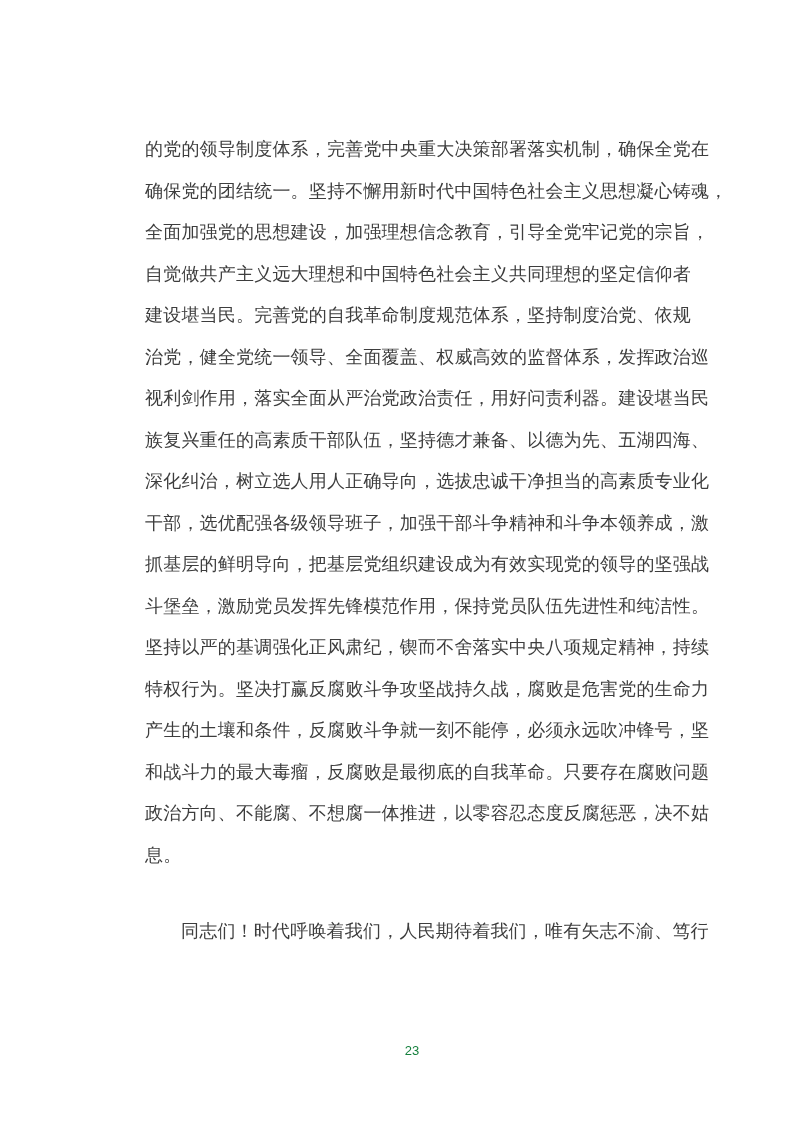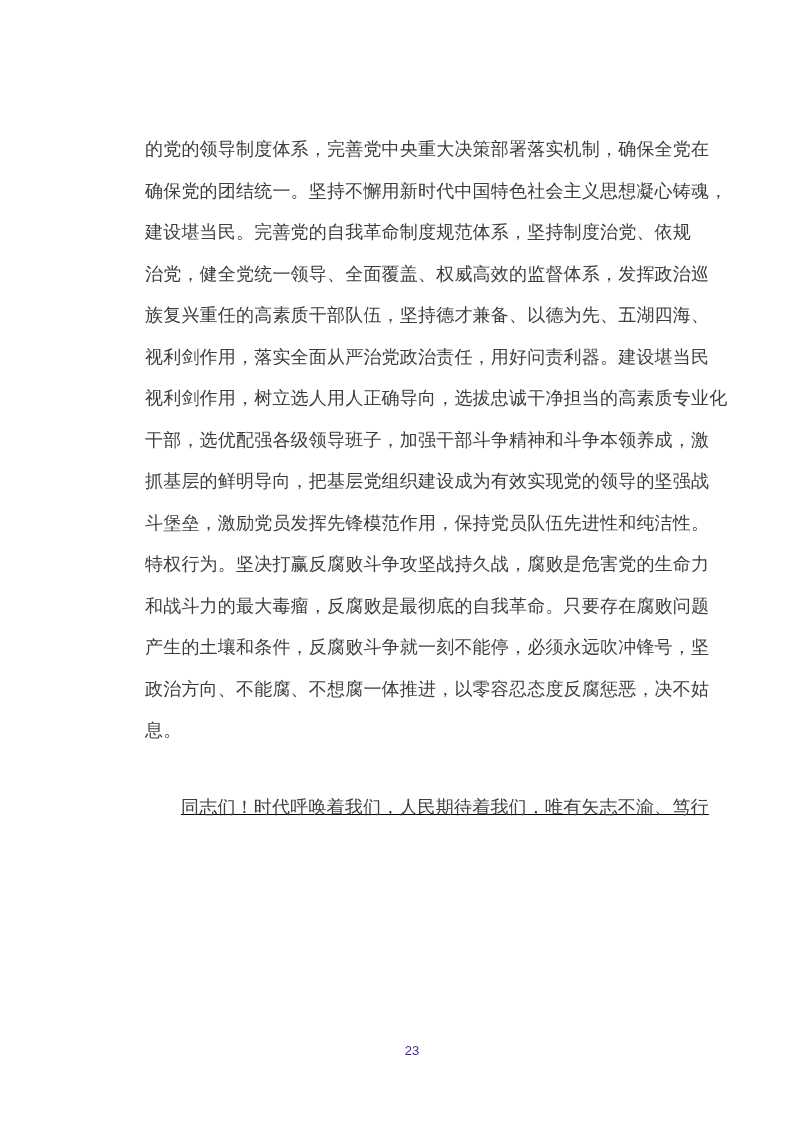--- a/index.html
+++ b/index.html
@@ -33,53 +33,55 @@
     letter-spacing: 0.2px;
   }
   .line.no-stretch {
     text-align-last: left;
   }
   .line.indent {
     text-indent: 36px;
   }
   .para-2 {
     margin-top: 21px;
-    text-decoration: underline;
   }
   .page-footer {
     position: absolute;
     left: 110px;
     top: 1020px;
     width: 576px;
     text-align: center;
     font-size: 13px;
-    color: #4c1d95;
+    color: #15803d;
     line-height: 20px;
   }
 </style>
 </head>
 <body>
 
 <div class="page">
   <div class="textblock">
 
     <div class="para para-1">
       <div class="line">的党的领导制度体系，完善党中央重大决策部署落实机制，确保全党在</div>
       <div class="line">确保党的团结统一。坚持不懈用新时代中国特色社会主义思想凝心铸魂，</div>
+      <div class="line">全面加强党的思想建设，加强理想信念教育，引导全党牢记党的宗旨，</div>
+      <div class="line">自觉做共产主义远大理想和中国特色社会主义共同理想的坚定信仰者</div>
       <div class="line">建设堪当民。完善党的自我革命制度规范体系，坚持制度治党、依规</div>
       <div class="line">治党，健全党统一领导、全面覆盖、权威高效的监督体系，发挥政治巡</div>
+      <div class="line">视利剑作用，落实全面从严治党政治责任，用好问责利器。建设堪当民</div>
       <div class="line">族复兴重任的高素质干部队伍，坚持德才兼备、以德为先、五湖四海、</div>
-      <div class="line">视利剑作用，落实全面从严治党政治责任，用好问责利器。建设堪当民</div>
-      <div class="line">视利剑作用，树立选人用人正确导向，选拔忠诚干净担当的高素质专业化</div>
+      <div class="line">深化纠治，树立选人用人正确导向，选拔忠诚干净担当的高素质专业化</div>
       <div class="line">干部，选优配强各级领导班子，加强干部斗争精神和斗争本领养成，激</div>
       <div class="line">抓基层的鲜明导向，把基层党组织建设成为有效实现党的领导的坚强战</div>
       <div class="line">斗堡垒，激励党员发挥先锋模范作用，保持党员队伍先进性和纯洁性。</div>
+      <div class="line">坚持以严的基调强化正风肃纪，锲而不舍落实中央八项规定精神，持续</div>
       <div class="line">特权行为。坚决打赢反腐败斗争攻坚战持久战，腐败是危害党的生命力</div>
+      <div class="line">产生的土壤和条件，反腐败斗争就一刻不能停，必须永远吹冲锋号，坚</div>
       <div class="line">和战斗力的最大毒瘤，反腐败是最彻底的自我革命。只要存在腐败问题</div>
-      <div class="line">产生的土壤和条件，反腐败斗争就一刻不能停，必须永远吹冲锋号，坚</div>
       <div class="line">政治方向、不能腐、不想腐一体推进，以零容忍态度反腐惩恶，决不姑</div>
       <div class="line no-stretch">息。</div>
     </div>
 
     <div class="para para-2">
       <div class="line indent">同志们！时代呼唤着我们，人民期待着我们，唯有矢志不渝、笃行</div>
     </div>
 
   </div>
 

